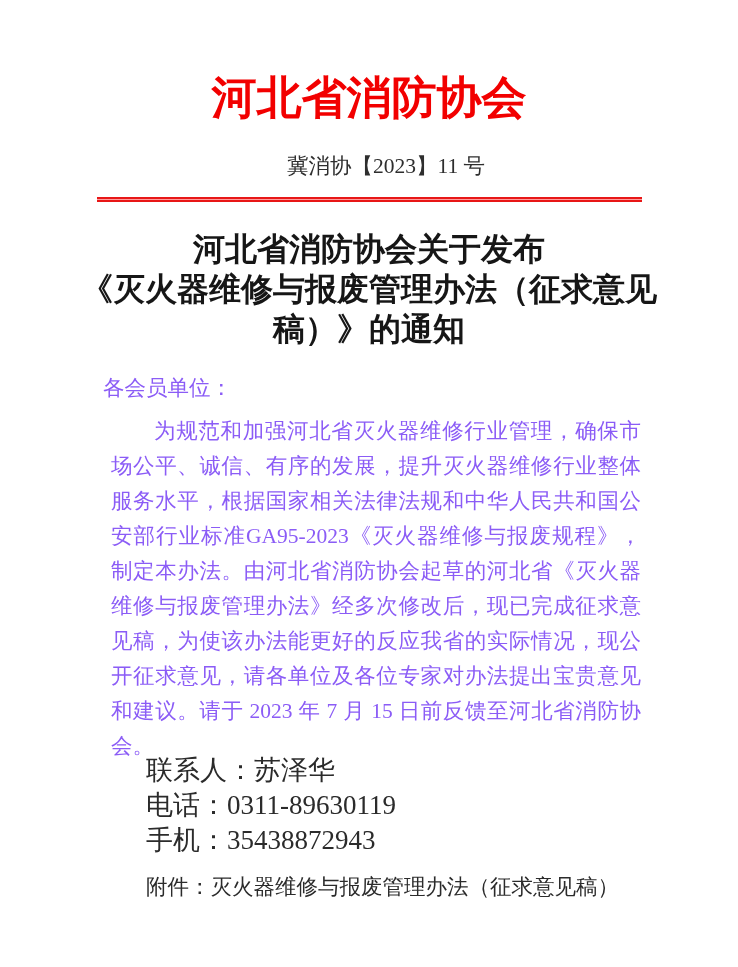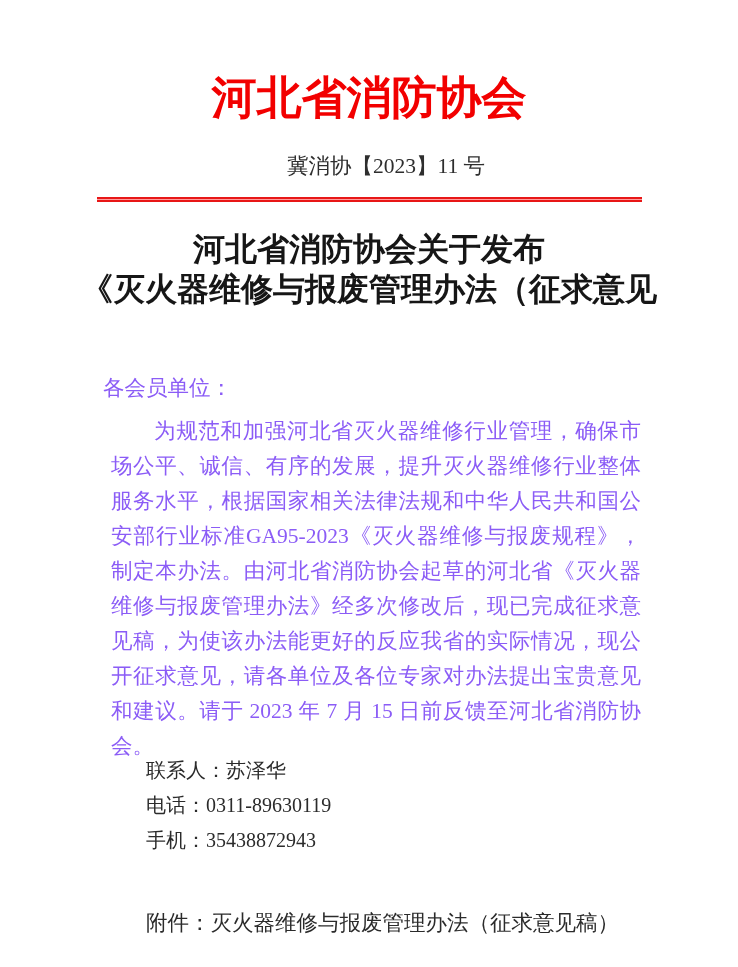--- a/index.html
+++ b/index.html
@@ -90,30 +90,30 @@
     margin: 8px;
     text-indent: 2em;
     text-align: justify;
   }
 
   
   .contact {
     position: absolute;
     top: 753px;
     left: 146px;
-    font-size: 20px;
+    font-size: 27px;
     line-height: 35px;
     color: #2b2b2b;
   }
   .contact-row { white-space: nowrap; }
 
   
   .attachment {
     position: absolute;
-    top: 908px;
+    top: 872px;
     left: 146px;
     font-size: 21.5px;
     line-height: 30px;
     color: #2b2b2b;
     white-space: nowrap;
   }
 </style>
 </head>
 <body>
 
@@ -121,20 +121,21 @@
 
   <div class="org-title">河北省消防协会</div>
 
   <div class="doc-number">冀消协【2023】11 号</div>
 
   <div class="red-rule"></div>
 
   <div class="notice-title">
     <div>河北省消防协会关于发布</div>
     <div>《灭火器维修与报废管理办法（征求意见</div>
+    <div>稿）》的通知</div>
   </div>
 
   <div class="body-block">
     <div class="salutation">各会员单位：</div>
     <p class="body-para">为规范和加强河北省灭火器维修行业管理，确保市场公平、诚信、有序的发展，提升灭火器维修行业整体服务水平，根据国家相关法律法规和中华人民共和国公安部行业标准GA95-2023《灭火器维修与报废规程》，制定本办法。由河北省消防协会起草的河北省《灭火器维修与报废管理办法》经多次修改后，现已完成征求意见稿，为使该办法能更好的反应我省的实际情况，现公开征求意见，请各单位及各位专家对办法提出宝贵意见和建议。请于 2023 年 7 月 15 日前反馈至河北省消防协会。</p>
   </div>
 
   <div class="contact">
     <div class="contact-row">
       <span>联系人：</span><span>苏泽华</span>

